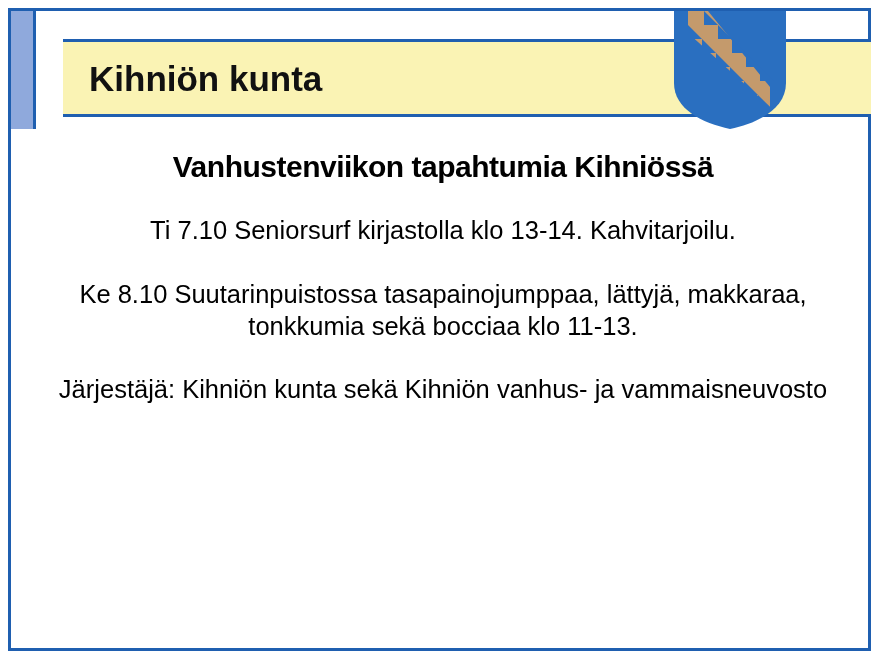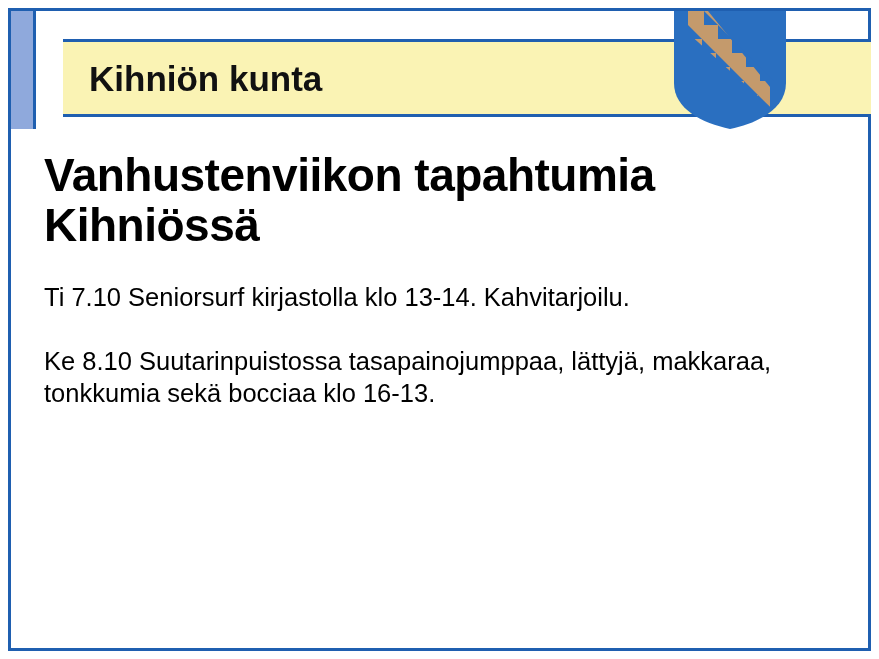--- a/index.html
+++ b/index.html
@@ -13,20 +13,21 @@
     font-family: "Liberation Sans", sans-serif;
     overflow: hidden;
   }
 
   .ad {
     position: relative;
     width: 879px;
     height: 659px;
     background: #ffffff;
     box-sizing: border-box;
+    text-align: center;
   }
 
   
   .card {
     position: absolute;
     left: 8px;
     top: 8px;
     width: 863px;
     height: 643px;
     border: 3px solid #1f5fb0;
@@ -98,21 +99,21 @@
   .crest svg { display: block; }
 
   
   .content {
     position: absolute;
     left: 33px;
     top: 140px;
     right: 26px;
   }
   .headline {
-    font-size: 46px;
+    font-size: 30px;
     line-height: 1.08;
     font-weight: bold;
     color: #000000;
     margin: 0 0 18px 0;
     letter-spacing: -0.5px;
   }
   .body-text {
     font-size: 25.5px;
     line-height: 1.24;
     color: #000000;
@@ -170,18 +171,19 @@
           <polygon points="84,84 98,98 84,98"></polygon>
         </g>
         <path d="M0 0 H112 V72 C112 98 84 112 56 118 C28 112 0 98 0 72 Z" fill="none" stroke="#ffffff" stroke-width="0"></path>
       </svg>
     </div>
 
     <div class="content">
       <h1 class="headline">Vanhustenviikon tapahtumia Kihniössä</h1>
       <div class="body-text">
         <span class="line">Ti 7.10 Seniorsurf kirjastolla klo 13-14. Kahvitarjoilu.</span>
-        <span class="line">Ke 8.10 Suutarinpuistossa tasapainojumppaa, lättyjä, makkaraa, tonkkumia sekä bocciaa klo 16-13.</span>
+        <span class="line">Ke 8.10 Suutarinpuistossa tasapainojumppaa, lättyjä, makkaraa, tonkkumia sekä bocciaa klo 11-13.</span>
+        <span class="line">Järjestäjä: Kihniön kunta sekä Kihniön vanhus- ja vammaisneuvosto</span>
       </div>
     </div>
 
   </div>
 </div>
 
 </body></html>

